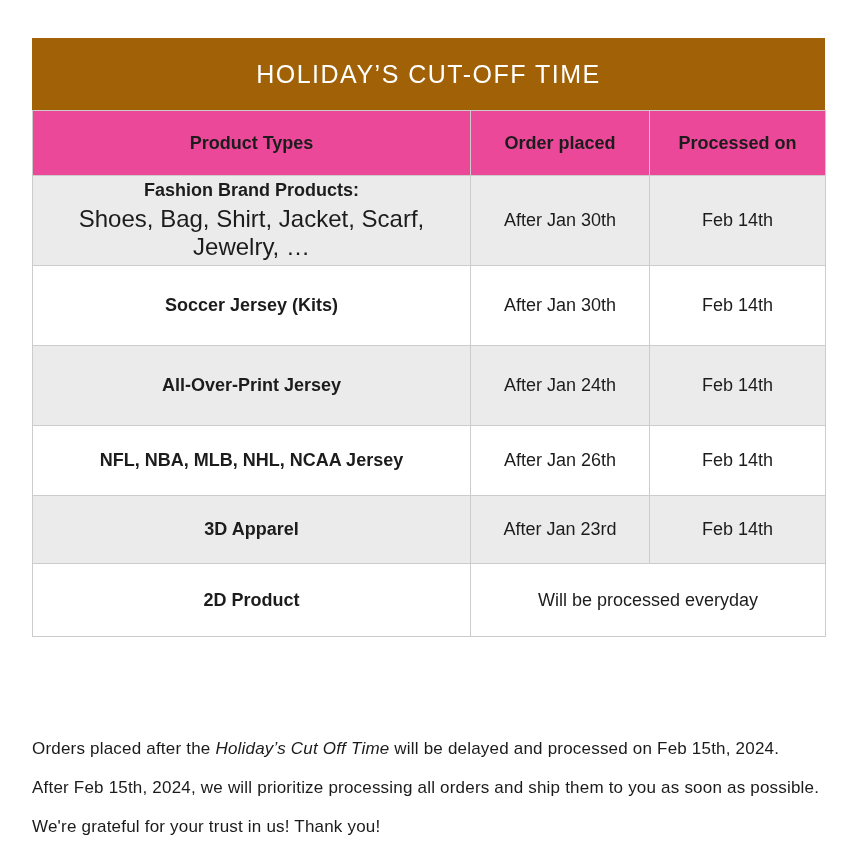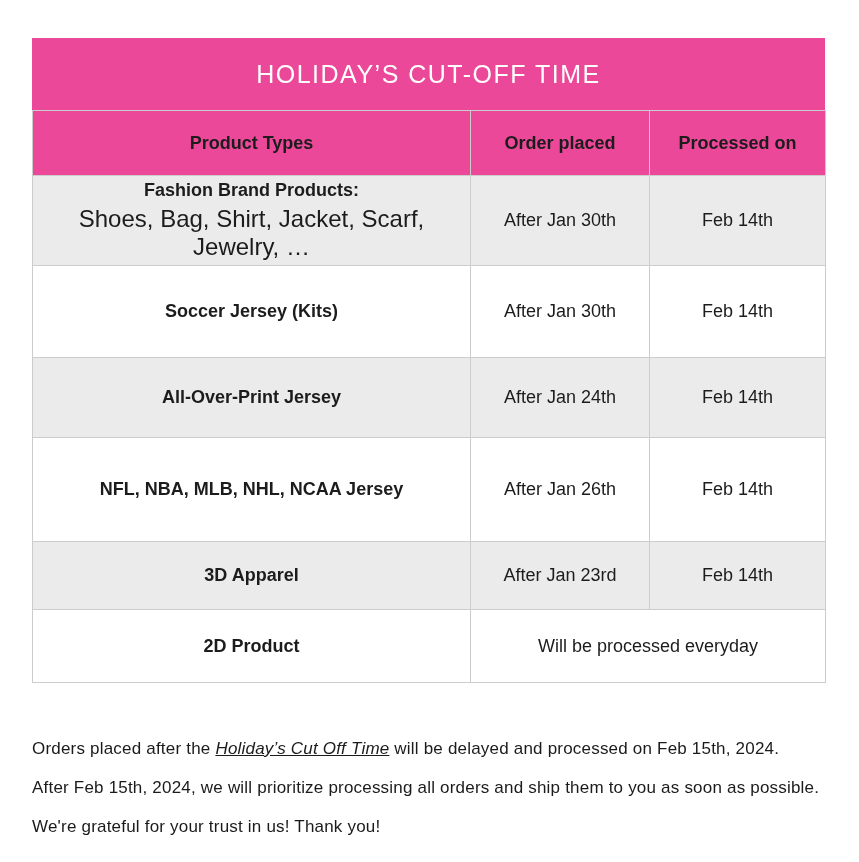--- a/index.html
+++ b/index.html
@@ -11,21 +11,21 @@
     overflow: hidden;
   }
   .sheet { position: relative; width: 859px; height: 862px; }
 
   .cutoff-table-wrap {
     position: absolute;
     left: 32px; top: 38px;
     width: 793px;
   }
   .banner {
-    background: #ec4899;
+    background: #a16207;
     color: #ffffff;
     height: 72px;
     display: flex;
     align-items: center;
     justify-content: center;
     font-size: 25px;
     font-weight: 500;
     letter-spacing: 1.5px;
   }
   table.cutoff {
@@ -48,39 +48,39 @@
   tr.head-row { height: 65px; background: #ec4899; }
   tr.head-row th { font-weight: 600; font-size: 18px; }
 
   tr.data-row:nth-child(odd)  { background: #ffffff; }
   tr.data-row:nth-child(even) { background: #ebebeb; }
 
   .product-name { font-weight: 700; font-size: 18px; }
   .product-sub  { font-weight: 400; font-size: 24px; margin-top: 4px; }
 
   tr.r1 { height: 84px; margin-left: 25px; }
-  tr.r2 { height: 92px; margin-left: 43px; }
+  tr.r2 { height: 80px; margin-left: 43px; }
   tr.r3 { height: 80px; }
-  tr.r4 { height: 104px; padding-left: 32px; }
+  tr.r4 { height: 70px; padding-left: 32px; }
   tr.r5 { height: 68px; }
   tr.r6 { height: 73px; }
 
   .notes {
     position: absolute;
     left: 32px; top: 738px;
     width: 810px;
     font-size: 17px;
     color: #1b1b1b;
   }
   .notes p {
     margin: 0 0 17px 0;
     line-height: 22px;
     letter-spacing: 0.2px;
   }
-  .notes em { font-style: italic; text-decoration: underline; }
+  .notes em { font-style: italic; }
 </style>
 </head>
 <body>
 
 <div class="sheet">
 
   <div class="cutoff-table-wrap">
 
     <div class="banner">
       <span>HOLIDAY’S CUT-OFF TIME</span>

